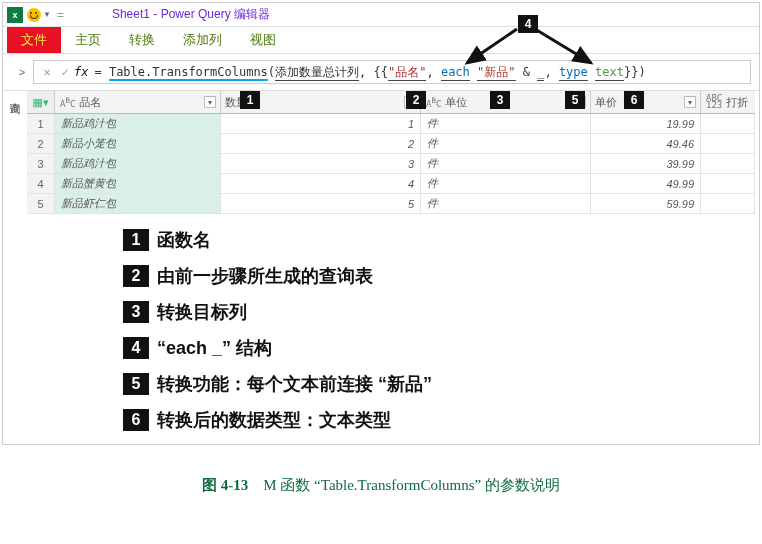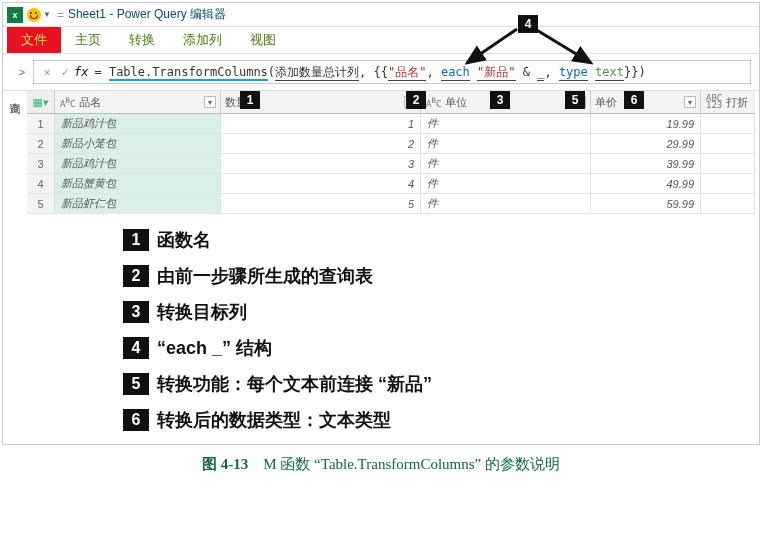--- a/index.html
+++ b/index.html
@@ -67,21 +67,22 @@
   .qat-dropdown {
     font-size: 8px;
     color: #666;
     margin-right: 2px;
   }
   .qat-sep {
     color: #999;
     margin: 0 4px;
   }
   .win-title {
-    color: #0c4a6e;
+    color: #6d28d9;
+    margin-left: 44px;
   }
   .ribbon-tabs {
     height: 26px;
     display: flex;
     align-items: flex-end;
     background: #fff;
     padding-left: 4px;
   }
   .tab {
     padding: 4px 14px;
@@ -250,21 +251,21 @@
     margin-right: 8px;
     font-family: Arial, sans-serif;
   }
   .cl-text {
     font-size: 18px;
     font-weight: bold;
     color: #111;
   }
   .caption {
     text-align: center;
-    margin-top: 10px;
+    margin-top: 31px;
     font-size: 15px;
     color: #106b3f;
     font-family: "SimSun", serif;
   }
   .caption .figno { font-weight: bold; }
   .arrows {
     position: absolute;
     pointer-events: none;
   }
 </style>
@@ -340,21 +341,21 @@
           <div class="gr-cell c-qty num">1</div>
           <div class="gr-cell c-unit">件</div>
           <div class="gr-cell c-price num">19.99</div>
           <div class="gr-cell c-disc"></div>
         </div>
         <div class="grid-row">
           <div class="gr-cell row-num">2</div>
           <div class="gr-cell c-name sel">新品小笼包</div>
           <div class="gr-cell c-qty num">2</div>
           <div class="gr-cell c-unit">件</div>
-          <div class="gr-cell c-price num">29.99</div>
+          <div class="gr-cell c-price num">49.46</div>
           <div class="gr-cell c-disc"></div>
         </div>
         <div class="grid-row">
           <div class="gr-cell row-num">3</div>
           <div class="gr-cell c-name sel">新品鸡汁包</div>
           <div class="gr-cell c-qty num">3</div>
           <div class="gr-cell c-unit">件</div>
           <div class="gr-cell c-price num">39.99</div>
           <div class="gr-cell c-disc"></div>
         </div>

